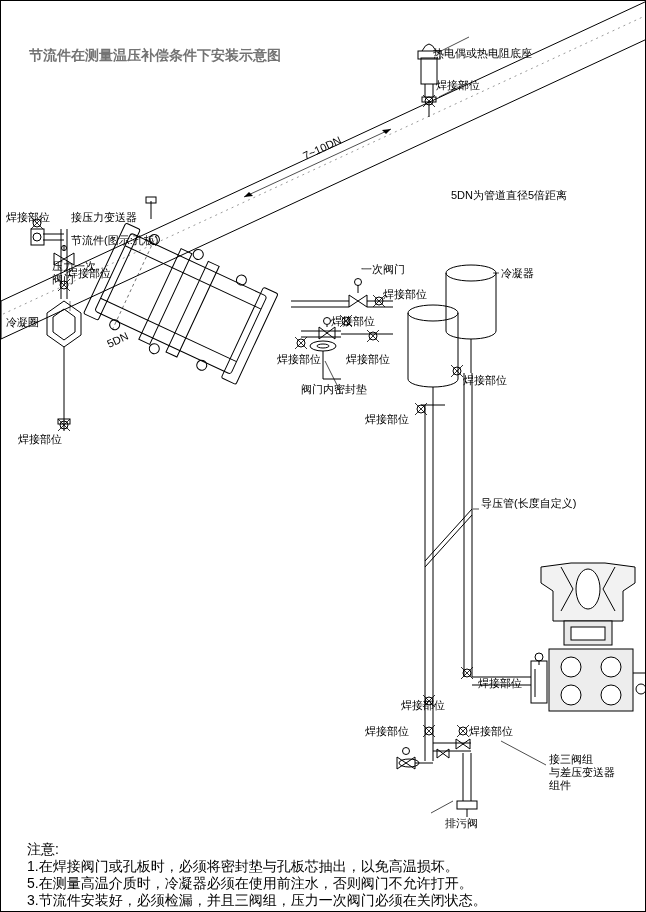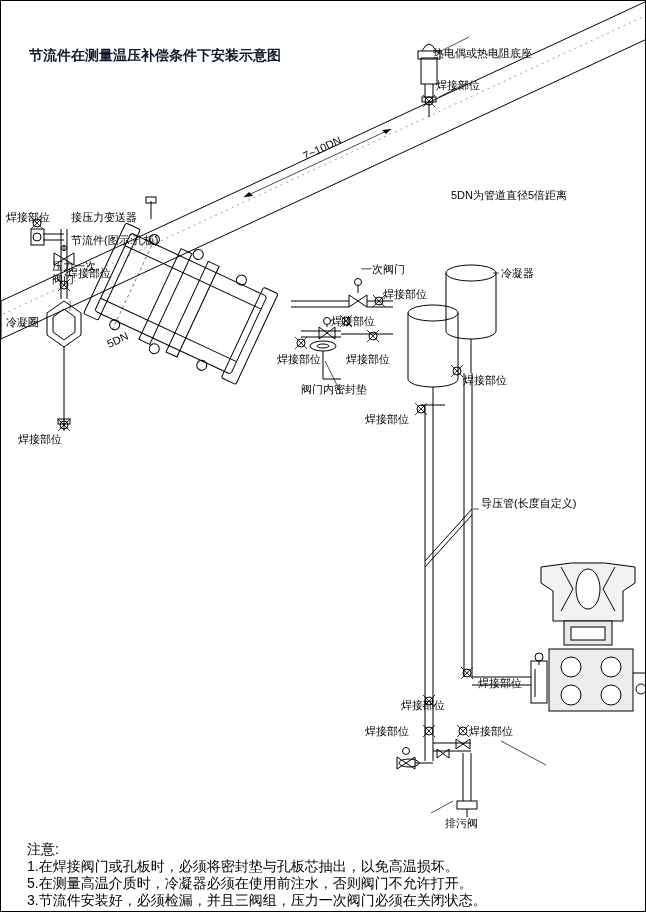--- a/index.html
+++ b/index.html
@@ -1,19 +1,19 @@
 <!DOCTYPE html>
 <html><head>
 <meta charset="utf-8">
 <style>
   html,body{margin:0;padding:0;background:#ffffff;}
   body{width:646px;height:912px;font-family:"Liberation Sans","DejaVu Sans",sans-serif;color:#111;}
   #stage{position:relative;width:646px;height:912px;overflow:hidden;background:#fff;border:1px solid #000;box-sizing:border-box;}
   .lbl{position:absolute;font-size:11px;line-height:13px;color:#000;white-space:pre;}
-  .title{position:absolute;font-size:14px;font-weight:bold;color:#0f172a;white-space:pre;}
+  .title{position:absolute;font-size:14px;font-weight:bold;color:#737373;white-space:pre;}
   .notes{position:absolute;font-size:14px;line-height:17px;color:#000;white-space:pre;}
   svg{position:absolute;left:0;top:0;}
   .rot{transform-origin:left top;}
 </style>
 </head>
 <body>
 
 <div id="stage">
 
   <svg width="646" height="912" viewBox="0 0 646 912">
@@ -231,20 +231,23 @@
   <div class="lbl" style="left:345px;top:352px;">焊接部位</div>
   <div class="lbl" style="left:300px;top:382px;">阀门内密封垫</div>
   <div class="lbl" style="left:500px;top:266px;">冷凝器</div>
   <div class="lbl" style="left:462px;top:373px;">焊接部位</div>
   <div class="lbl" style="left:364px;top:412px;">焊接部位</div>
   <div class="lbl" style="left:480px;top:496px;">导压管(长度自定义)</div>
   <div class="lbl" style="left:477px;top:676px;">焊接部位</div>
   <div class="lbl" style="left:400px;top:698px;">焊接部位</div>
   <div class="lbl" style="left:364px;top:724px;">焊接部位</div>
   <div class="lbl" style="left:468px;top:724px;">焊接部位</div>
+  <div class="lbl" style="left:548px;top:752px;font-weight:normal;">接三阀组
+与差压变送器
+组件</div>
   <div class="lbl" style="left:444px;top:816px;">排污阀</div>
 
   <div class="notes" style="left:26px;top:840px;">注意:</div>
   <div class="notes" style="left:26px;top:857px;">1.在焊接阀门或孔板时，必须将密封垫与孔板芯抽出，以免高温损坏。</div>
   <div class="notes" style="left:26px;top:874px;">5.在测量高温介质时，冷凝器必须在使用前注水，否则阀门不允许打开。</div>
   <div class="notes" style="left:26px;top:891px;">3.节流件安装好，必须检漏，并且三阀组，压力一次阀门必须在关闭状态。</div>
 
 </div>
 
 </body></html>

